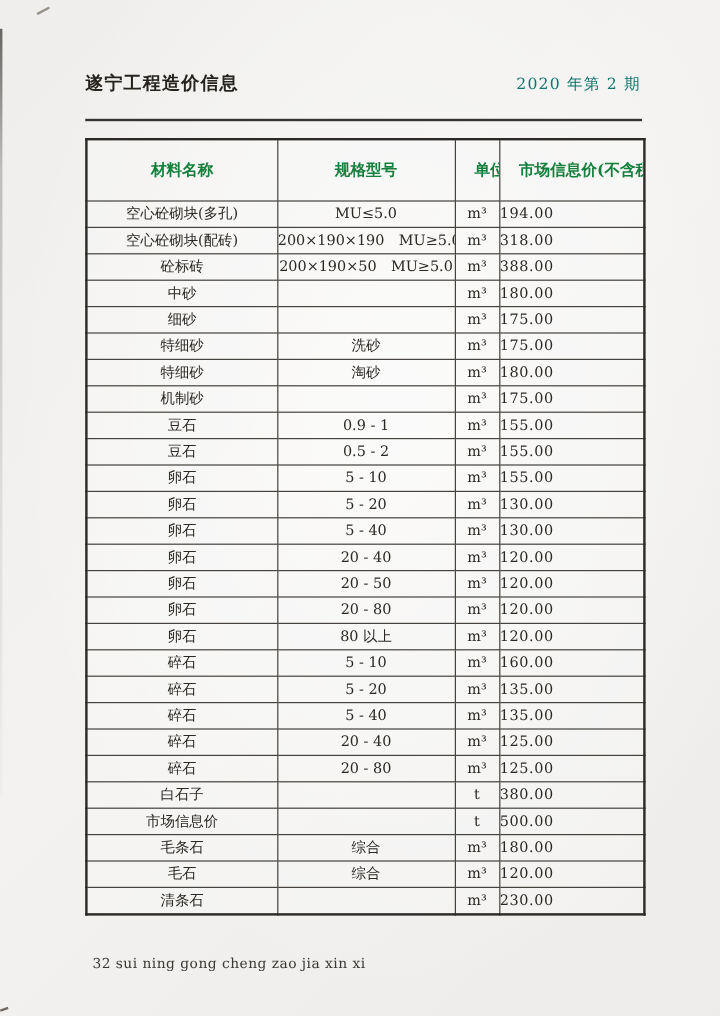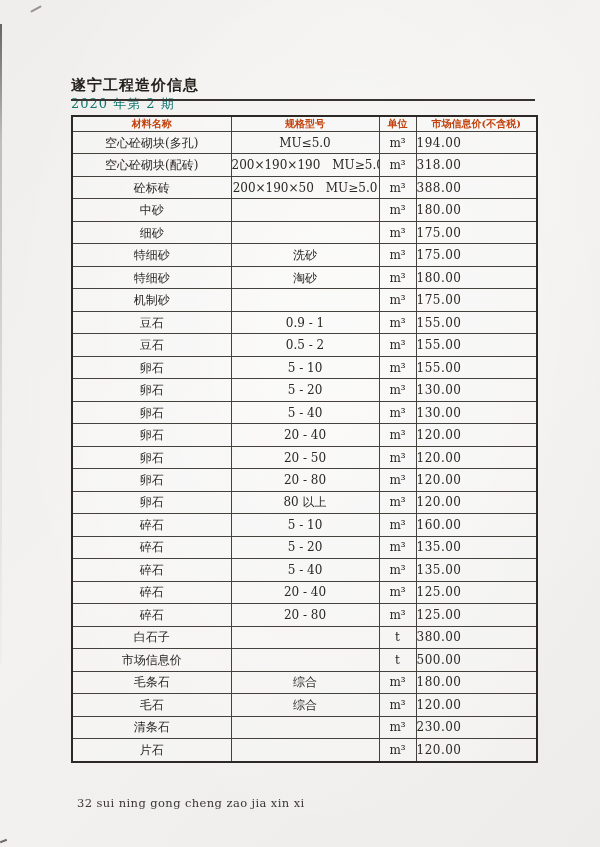--- a/index.html
+++ b/index.html
@@ -38,25 +38,24 @@
   }
   .corner-mark {
     position: absolute;
     left: 0px; top: 840px;
     width: 7px; height: 2px;
     background: #6f6a64;
     transform: rotate(-20deg);
   }
   .page-header {
     position: absolute;
-    left: 71px; right: 66px; top: 76px;
+    left: 71px; right: 66px; top: 60px;
     display: flex;
     justify-content: space-between;
     align-items: baseline;
-    flex-direction: column;
   }
   .pub-title {
     font-size: 15px;
     font-weight: bold;
     letter-spacing: 1px;
     color: #26231f;
   }
   .issue-label {
     font-size: 13px;
     letter-spacing: 1px;
@@ -76,25 +75,25 @@
     table-layout: fixed;
     background: rgba(255,255,255,0.25);
   }
   table.price-table, table.price-table th, table.price-table td {
     border: 1px solid #45413d;
   }
   table.price-table {
     border: 2px solid #2b2825;
   }
   table.price-table th {
-    font-size: 10px;
+    font-size: 13px;
     font-weight: bold;
     text-align: center;
-    padding: 0;
-    color: #c2410c;
+    padding: 16px;
+    color: #15803d;
     white-space: nowrap;
     overflow: hidden;
   }
   table.price-table td {
     font-size: 12px;
     padding: 0;
     color: #2b2824;
     white-space: nowrap;
     overflow: hidden;
     line-height: 1;
@@ -294,24 +293,18 @@
         <td class="c1">综合</td>
         <td class="c2">m³</td>
         <td class="c3">120.00</td>
       </tr>
       <tr>
         <td class="c0">清条石</td>
         <td class="c1"></td>
         <td class="c2">m³</td>
         <td class="c3">230.00</td>
       </tr>
-      <tr>
-        <td class="c0">片石</td>
-        <td class="c1"></td>
-        <td class="c2">m³</td>
-        <td class="c3">120.00</td>
-      </tr>
     </tbody>
 </table>
 
 <div class="page-footer">
   <span>32 sui ning gong cheng zao jia xin xi</span>
 </div>
 
 </body></html>

